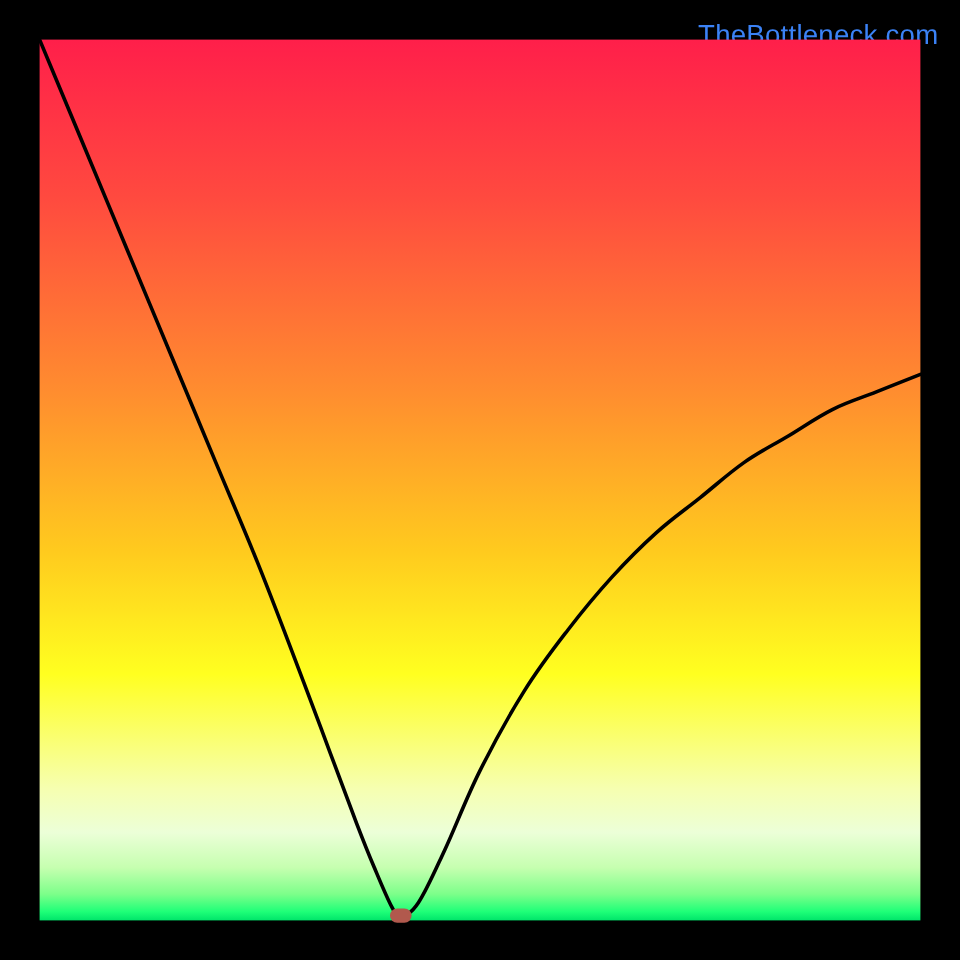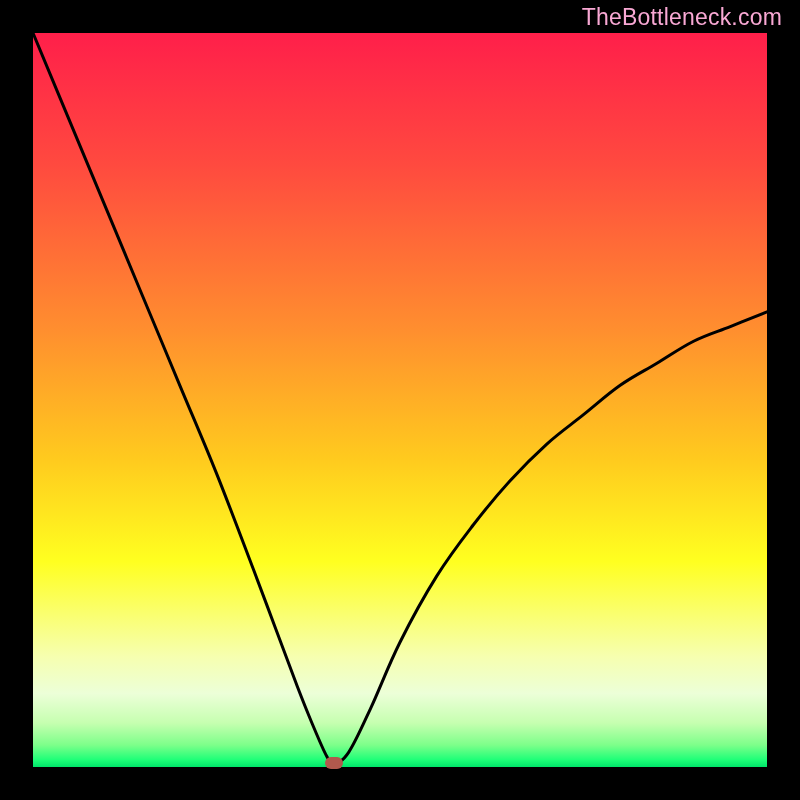--- a/index.html
+++ b/index.html
@@ -22,23 +22,23 @@
   .plot {
     position: absolute;
     left: 33px;
     top: 33px;
     width: 734px;
     height: 734px;
     
   }
   .watermark {
     position: absolute;
-    top: 4px;
+    top: 16px;
     right: 18px;
-    color: #f9a8d4;
+    color: #3b82f6;
     font-size: 23px;
     letter-spacing: 0.2px;
     font-weight: 500;
   }
   svg.curve {
     position: absolute;
     left: 0;
     top: 0;
     width: 734px;
     height: 734px;

